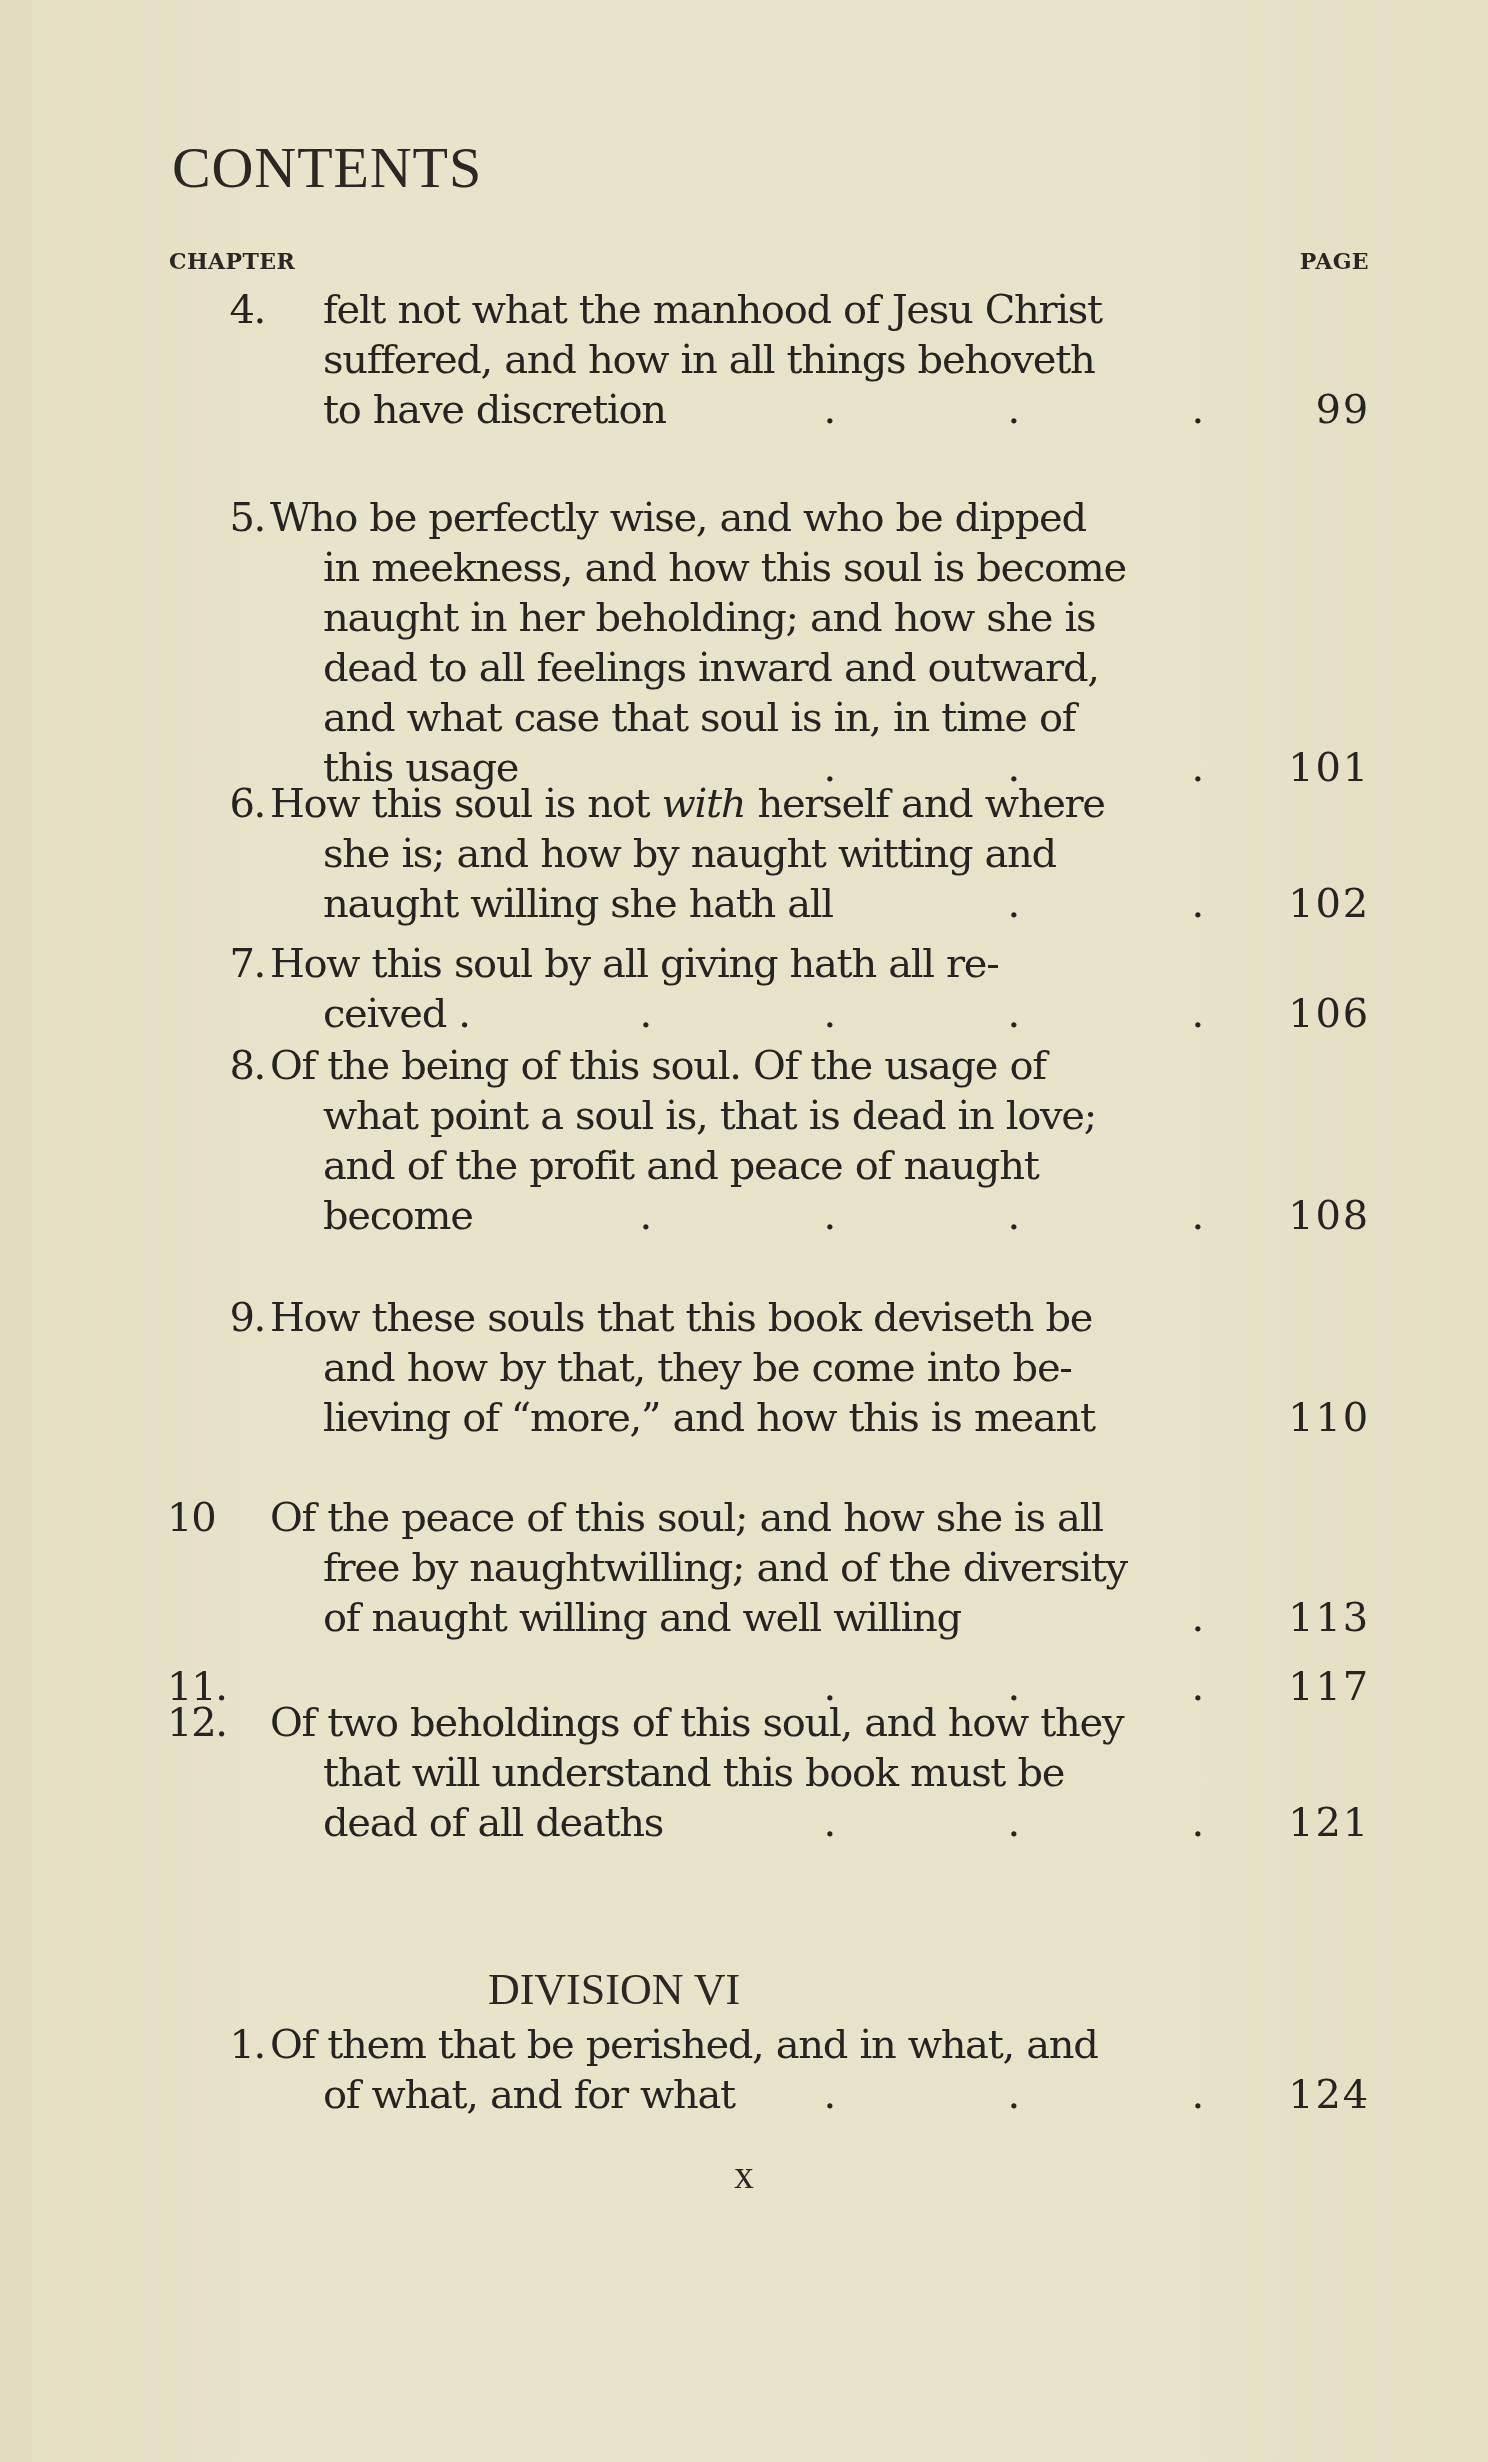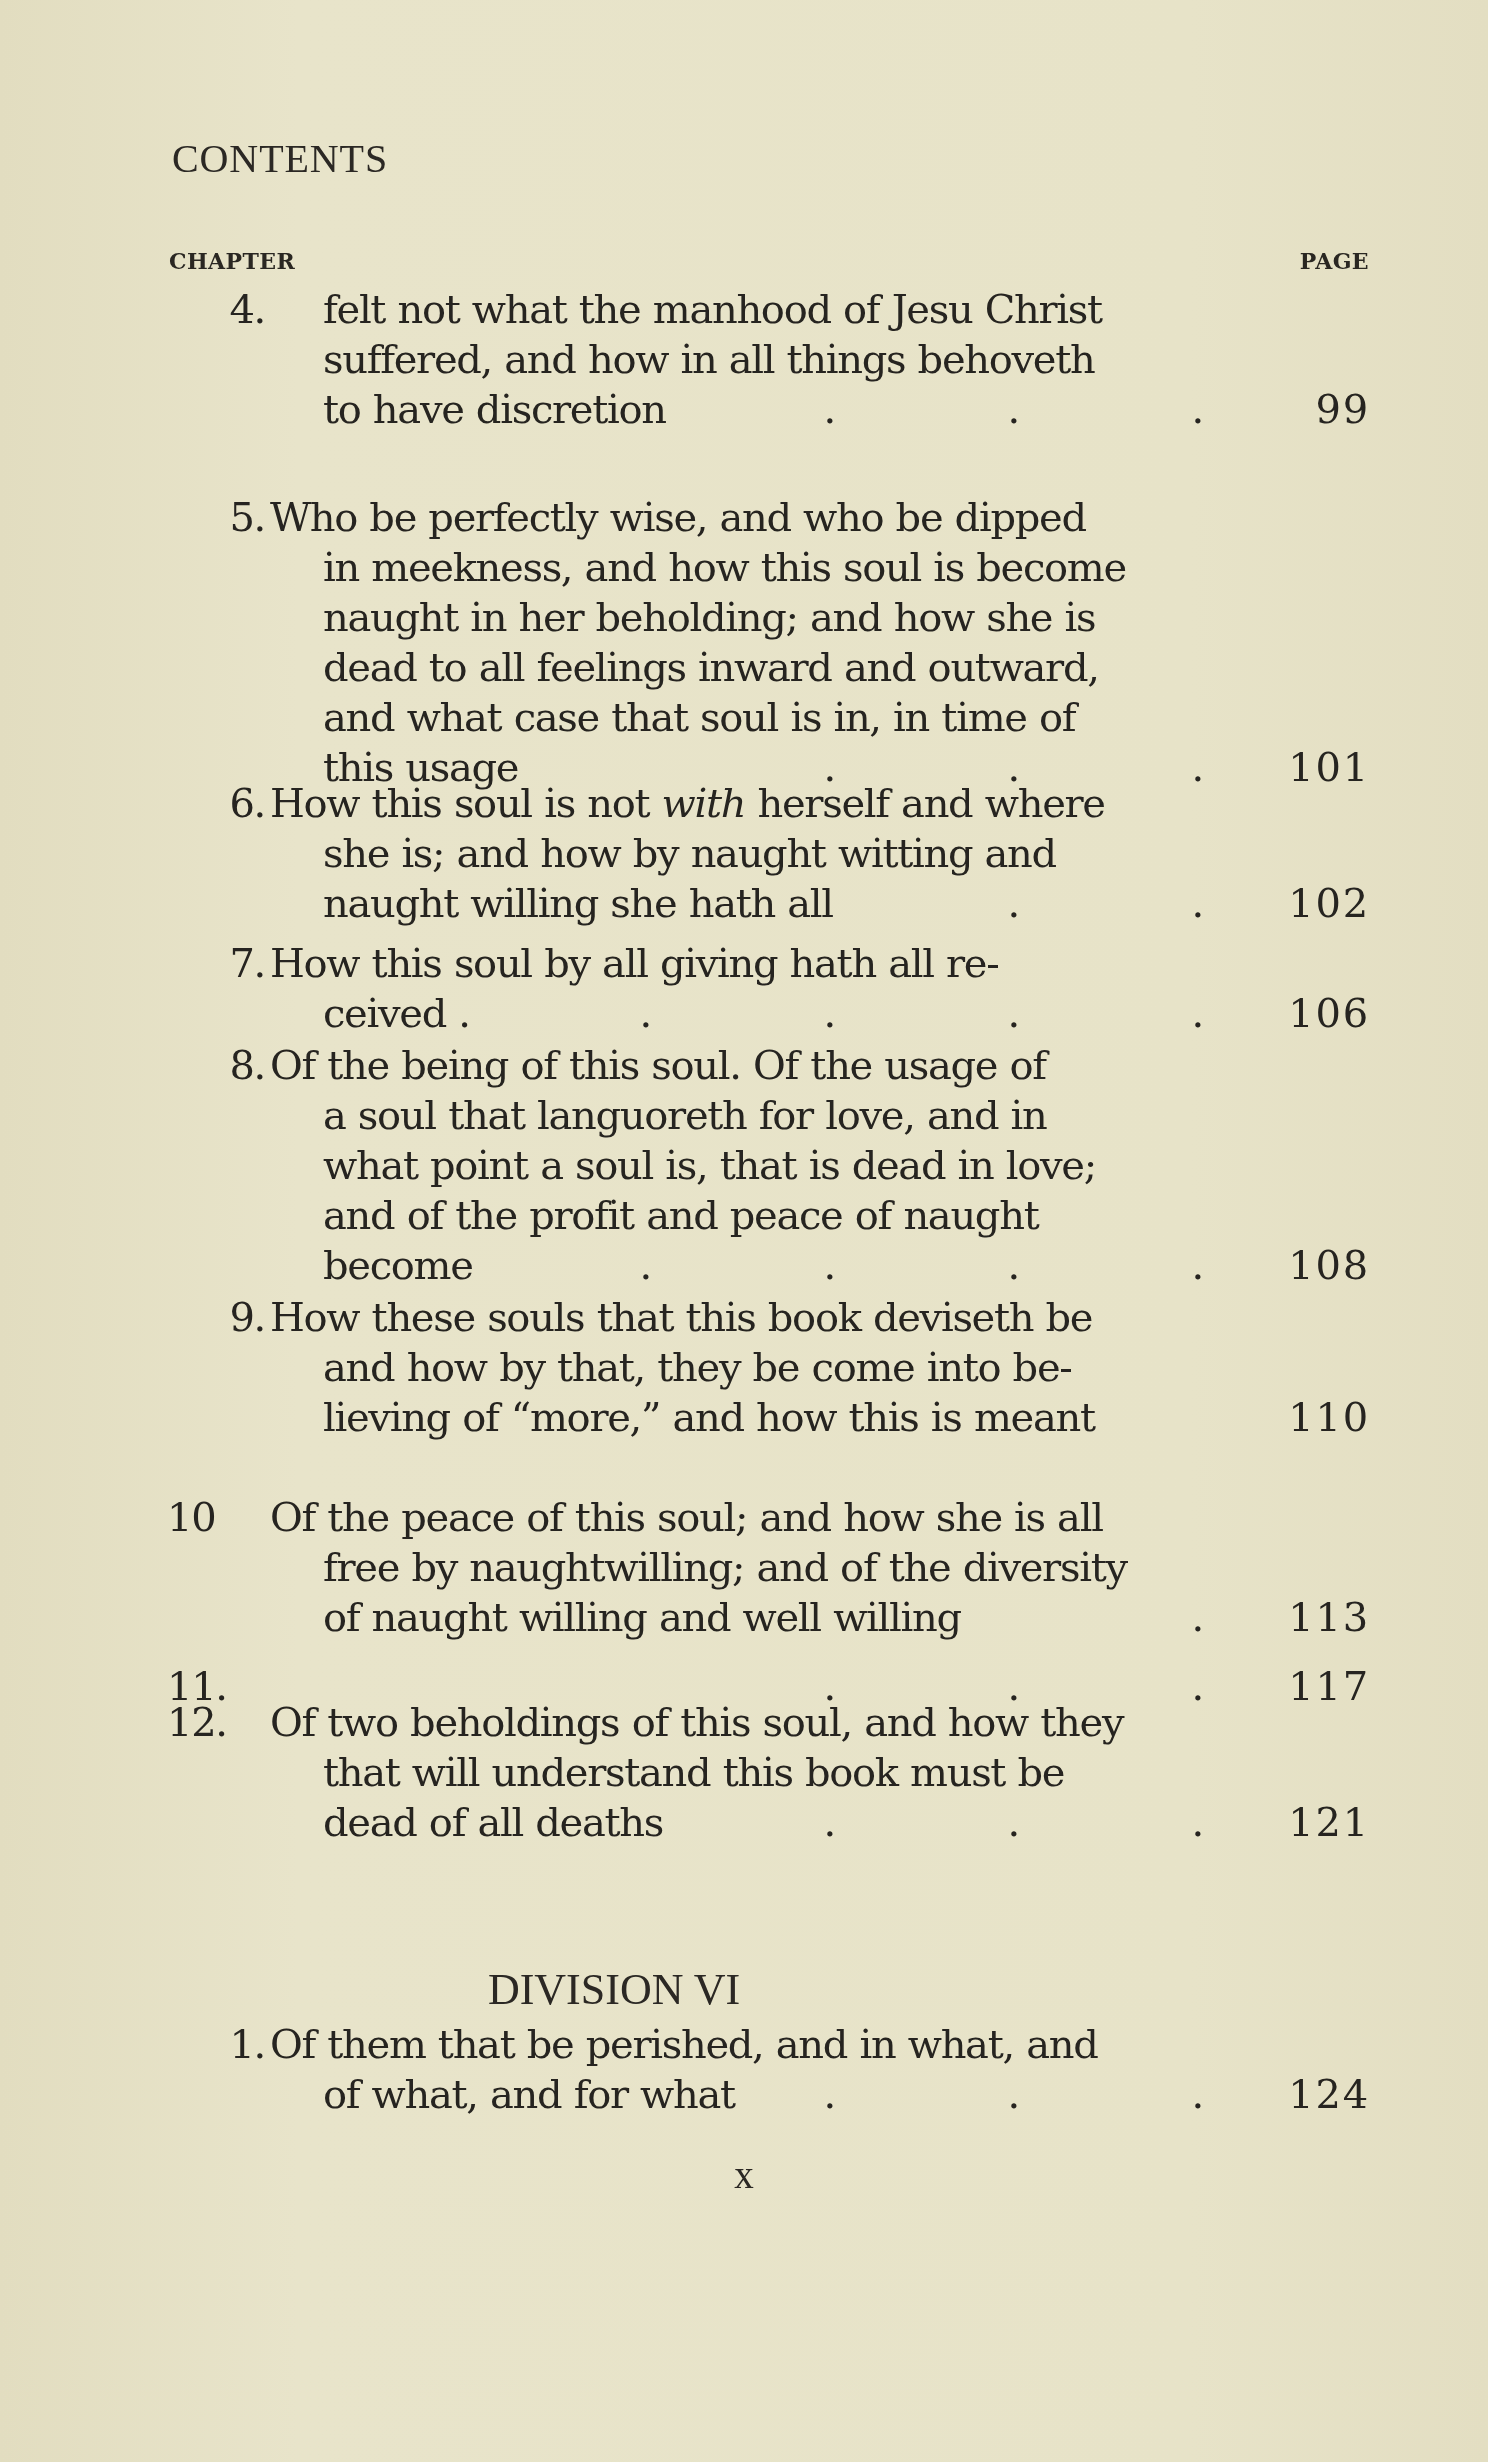--- a/index.html
+++ b/index.html
@@ -16,21 +16,21 @@
       position: absolute;
       left: 0; top: 0;
       width: 1488px; height: 2462px;
       background: linear-gradient(90deg, #e2ddc0 0%, #e8e4ca 20%, #e7e3c8 80%, #e3dec2 100%);
     }
     .title {
       position: absolute;
       left: 172px;
       top: 139px;
       font-family: "Liberation Serif", serif;
-      font-size: 40px;
+      font-size: 58px;
       letter-spacing: 0.9px;
       color: #2b2824;
       line-height: 1;
     }
     .col-head {
       position: absolute;
       top: 250px;
       font-family: "DejaVu Serif", serif;
       font-weight: bold;
       font-size: 22px;
@@ -158,21 +158,20 @@
         <span class="line cont"><span>ceived .</span><span class="leaders">
             <span class="leader-dot">.</span>
             <span class="leader-dot">.</span>
             <span class="leader-dot">.</span>
             <span class="leader-dot">.</span>
           </span><span class="pg">106</span></span>
       </div>
       <div class="entry" style="top: 1040px;">
         <span class="num">8.</span>
         <span class="line first"><span>Of the being of this soul.   Of the usage of</span></span>
-        <span class="line cont"><span>a soul that languoreth for love, and in</span></span>
         <span class="line cont"><span>what point a soul is, that is dead in love;</span></span>
         <span class="line cont"><span>and of the profit and peace of naught</span></span>
         <span class="line cont"><span>become</span><span class="leaders">
             <span class="leader-dot">.</span>
             <span class="leader-dot">.</span>
             <span class="leader-dot">.</span>
             <span class="leader-dot">.</span>
           </span><span class="pg">108</span></span>
       </div>
       <div class="entry" style="top: 1292px;">

